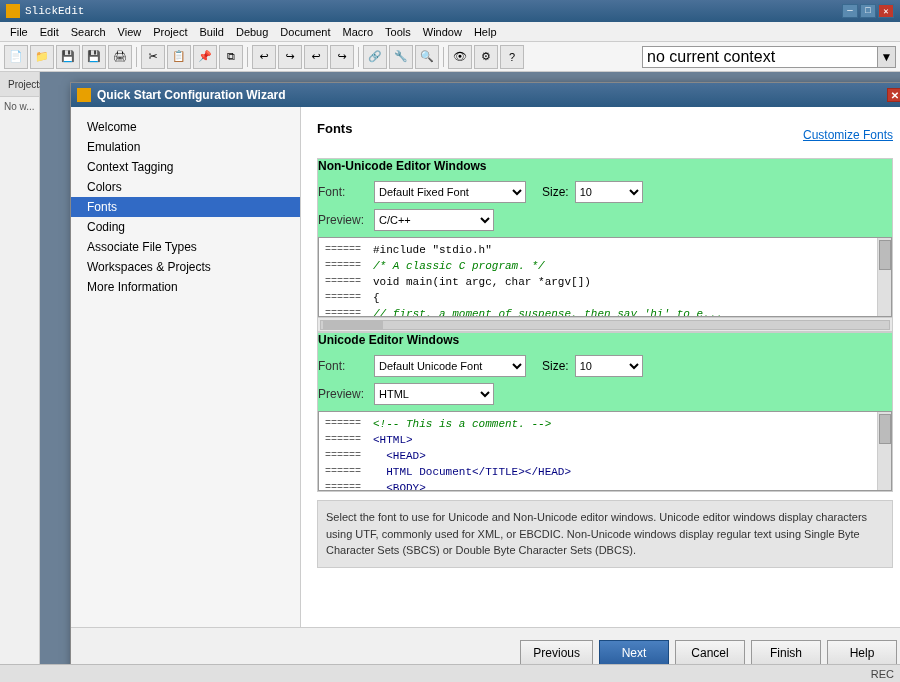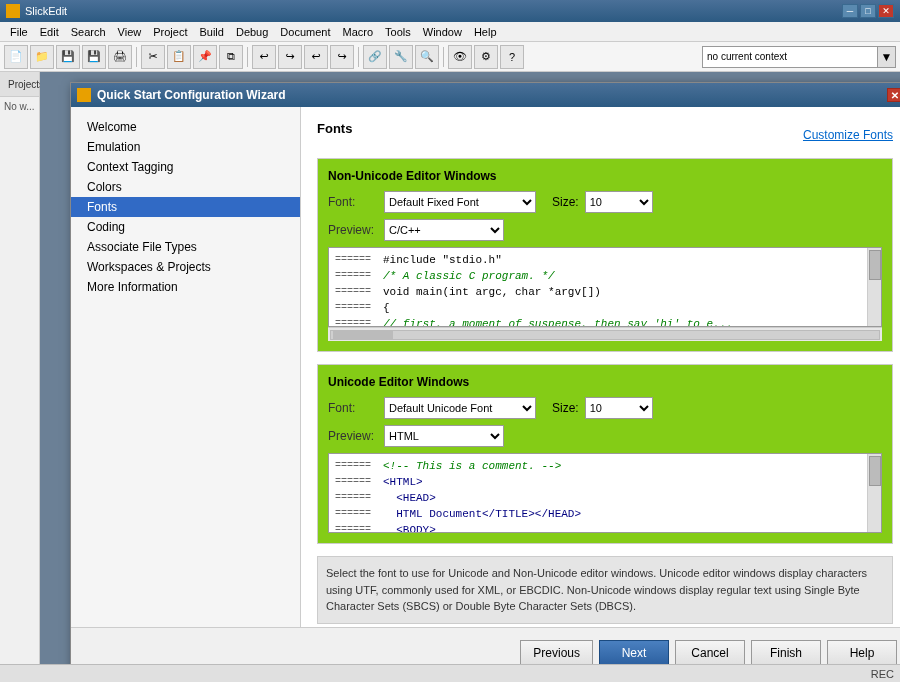--- a/index.html
+++ b/index.html
@@ -15,20 +15,21 @@
     
     .title-bar {
       background: linear-gradient(to bottom, #4a7098, #2c5a82);
       height: 22px;
       display: flex;
       align-items: center;
       justify-content: space-between;
       padding: 0 6px;
       color: white;
       font-size: 11px;
+      font-family: Liberation Mono, monospace;
     }
     .title-bar-left {
       display: flex;
       align-items: center;
       gap: 5px;
     }
     .title-bar-icon {
       width: 14px;
       height: 14px;
       background: #e8a000;
@@ -93,25 +94,25 @@
       height: 20px;
       background: #bbb;
       margin: 0 2px;
     }
     .toolbar-right {
       margin-left: auto;
       display: flex;
       align-items: center;
     }
     .context-input {
-      width: 176px;
+      width: 236px;
       height: 22px;
       border: 1px solid #999;
       padding: 0 4px;
-      font-size: 10px;
+      font-size: 16px;
       background: white;
     }
     .context-dropdown-btn {
       width: 18px;
       height: 22px;
       background: #e0e0e0;
       border: 1px solid #999;
       border-left: none;
       display: flex;
       align-items: center;
@@ -241,24 +242,22 @@
 
     .customize-link {
       float: right;
       color: #0066cc;
       text-decoration: underline;
       cursor: pointer;
       font-size: 12px;
     }
 
     .font-section {
-      background: #84cc16;
+      background: #86efac;
       border: 1px solid #ccc;
-      padding: 10px;
-      margin-bottom: 12px;
     }
     .font-section-title {
       font-size: 12px;
       font-weight: bold;
       margin-bottom: 8px;
       color: #000;
     }
 
     .font-row {
       display: flex;

